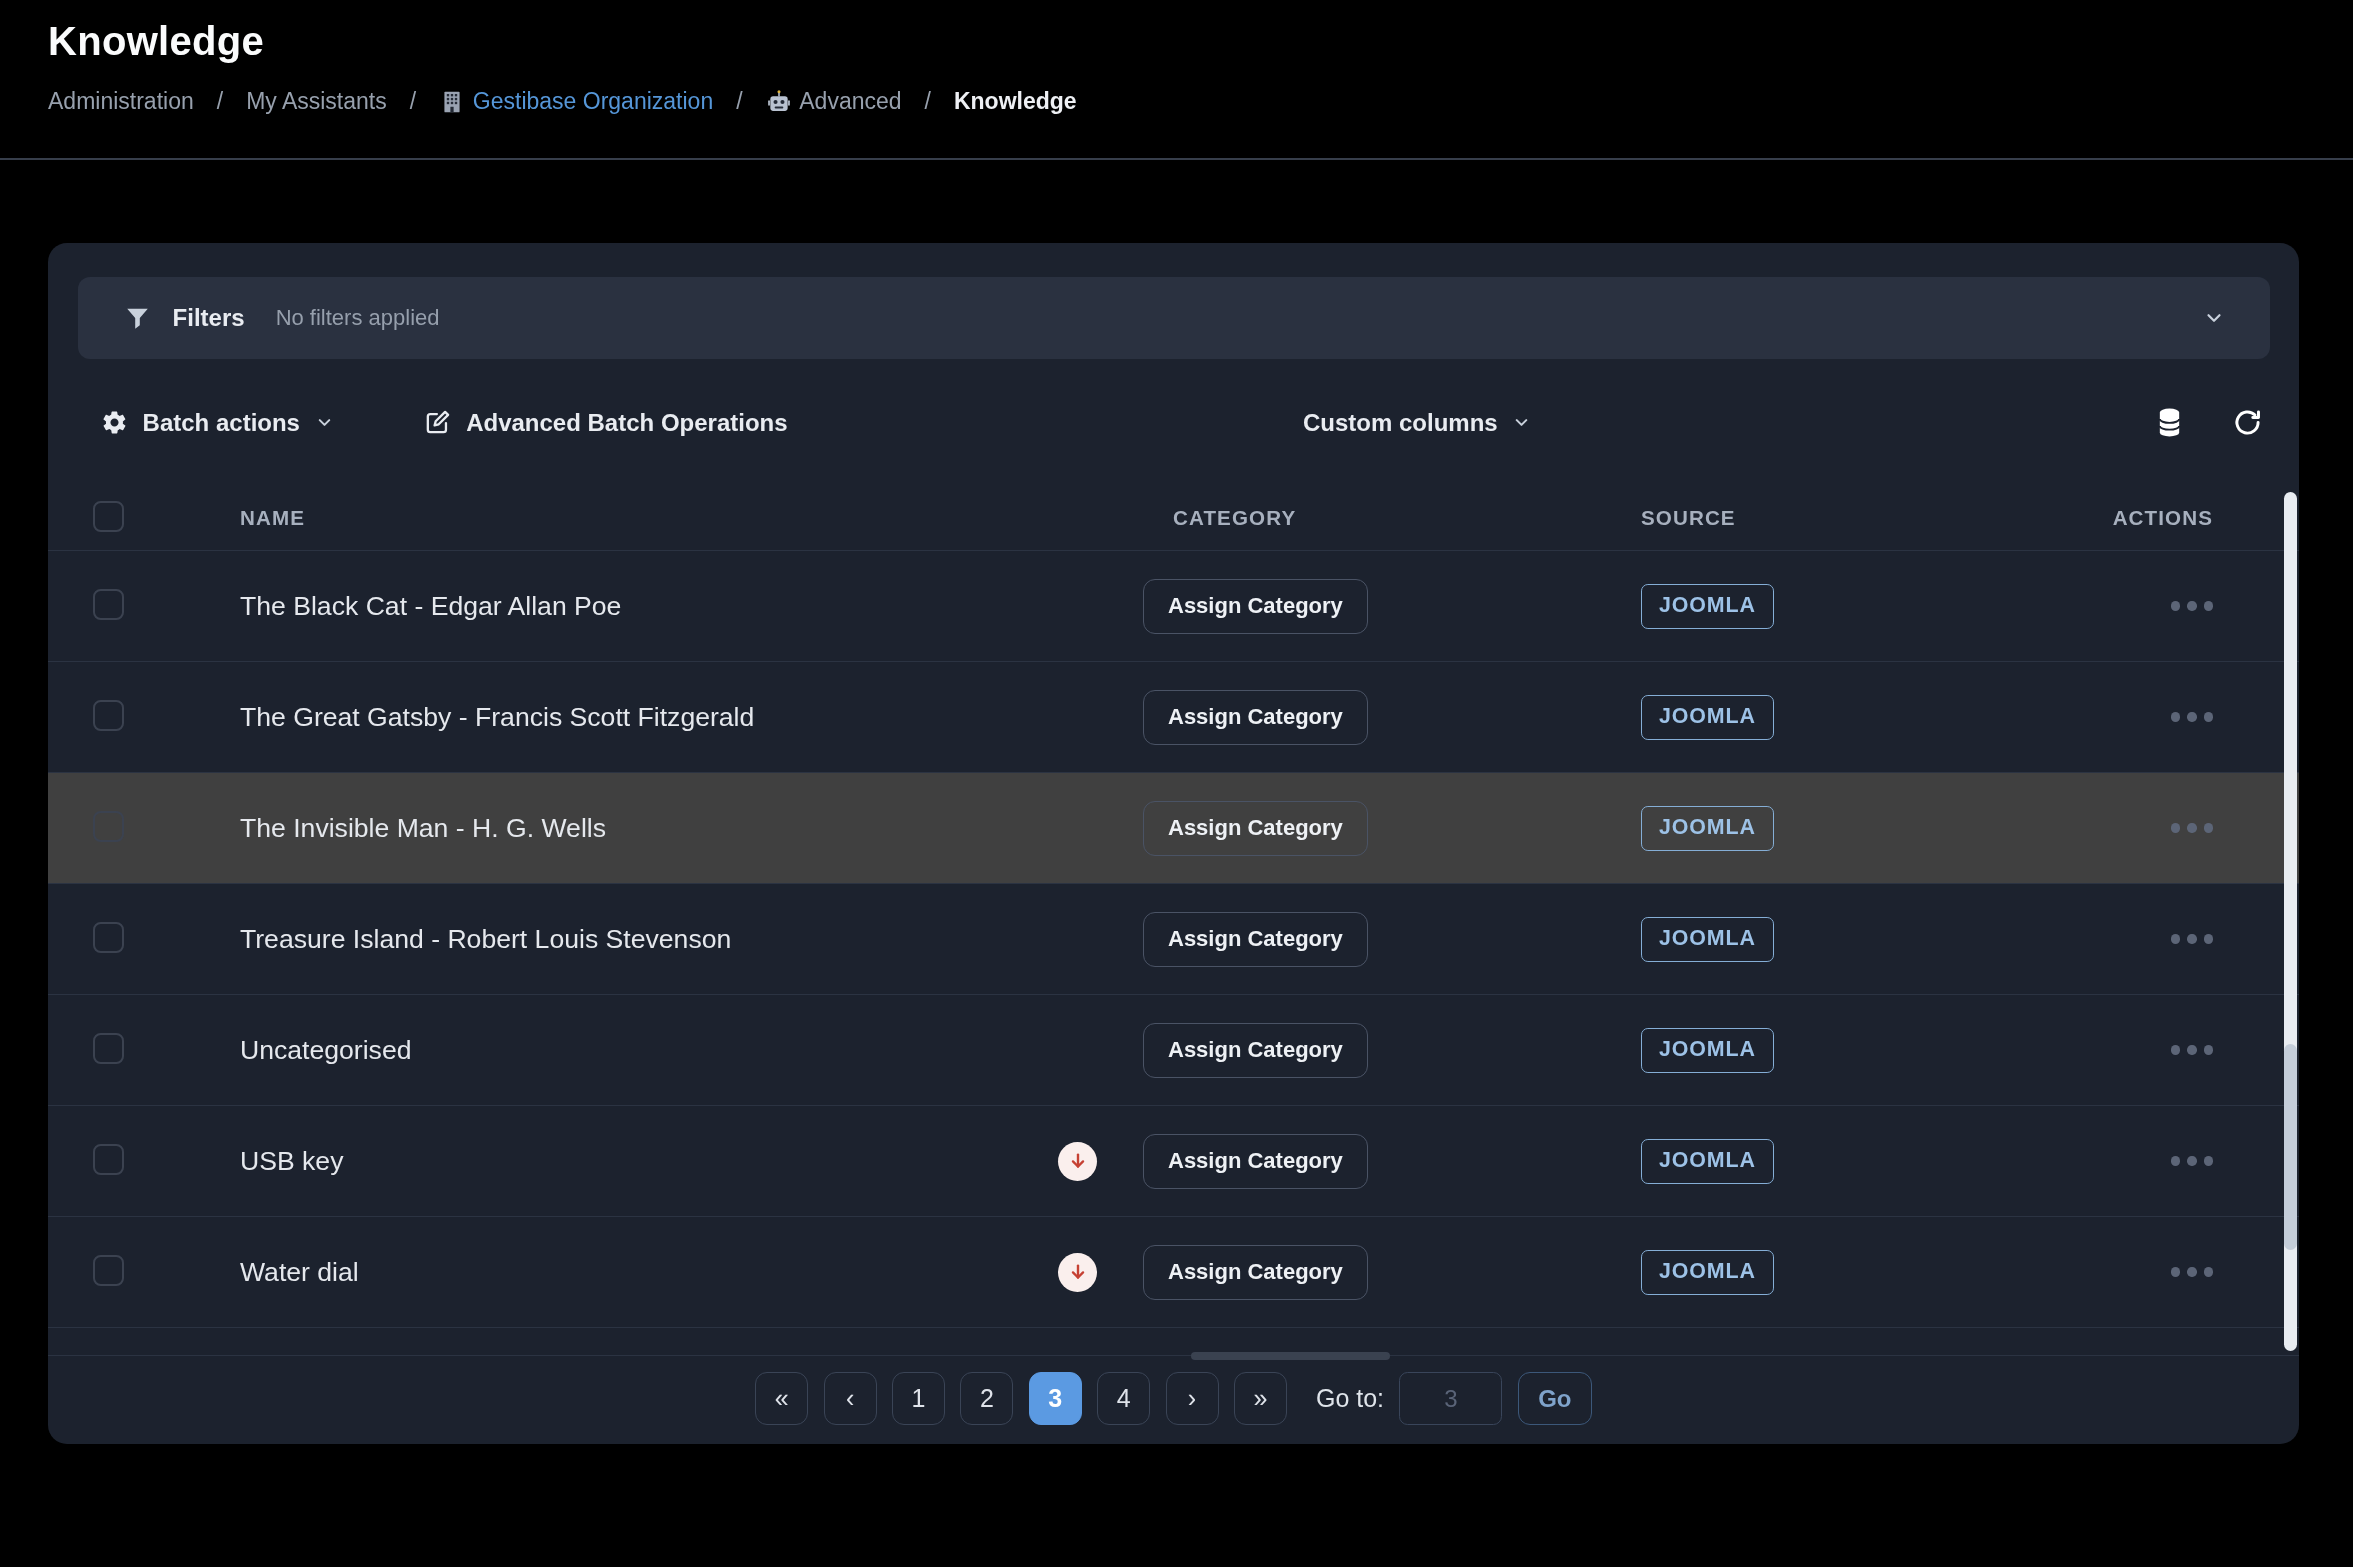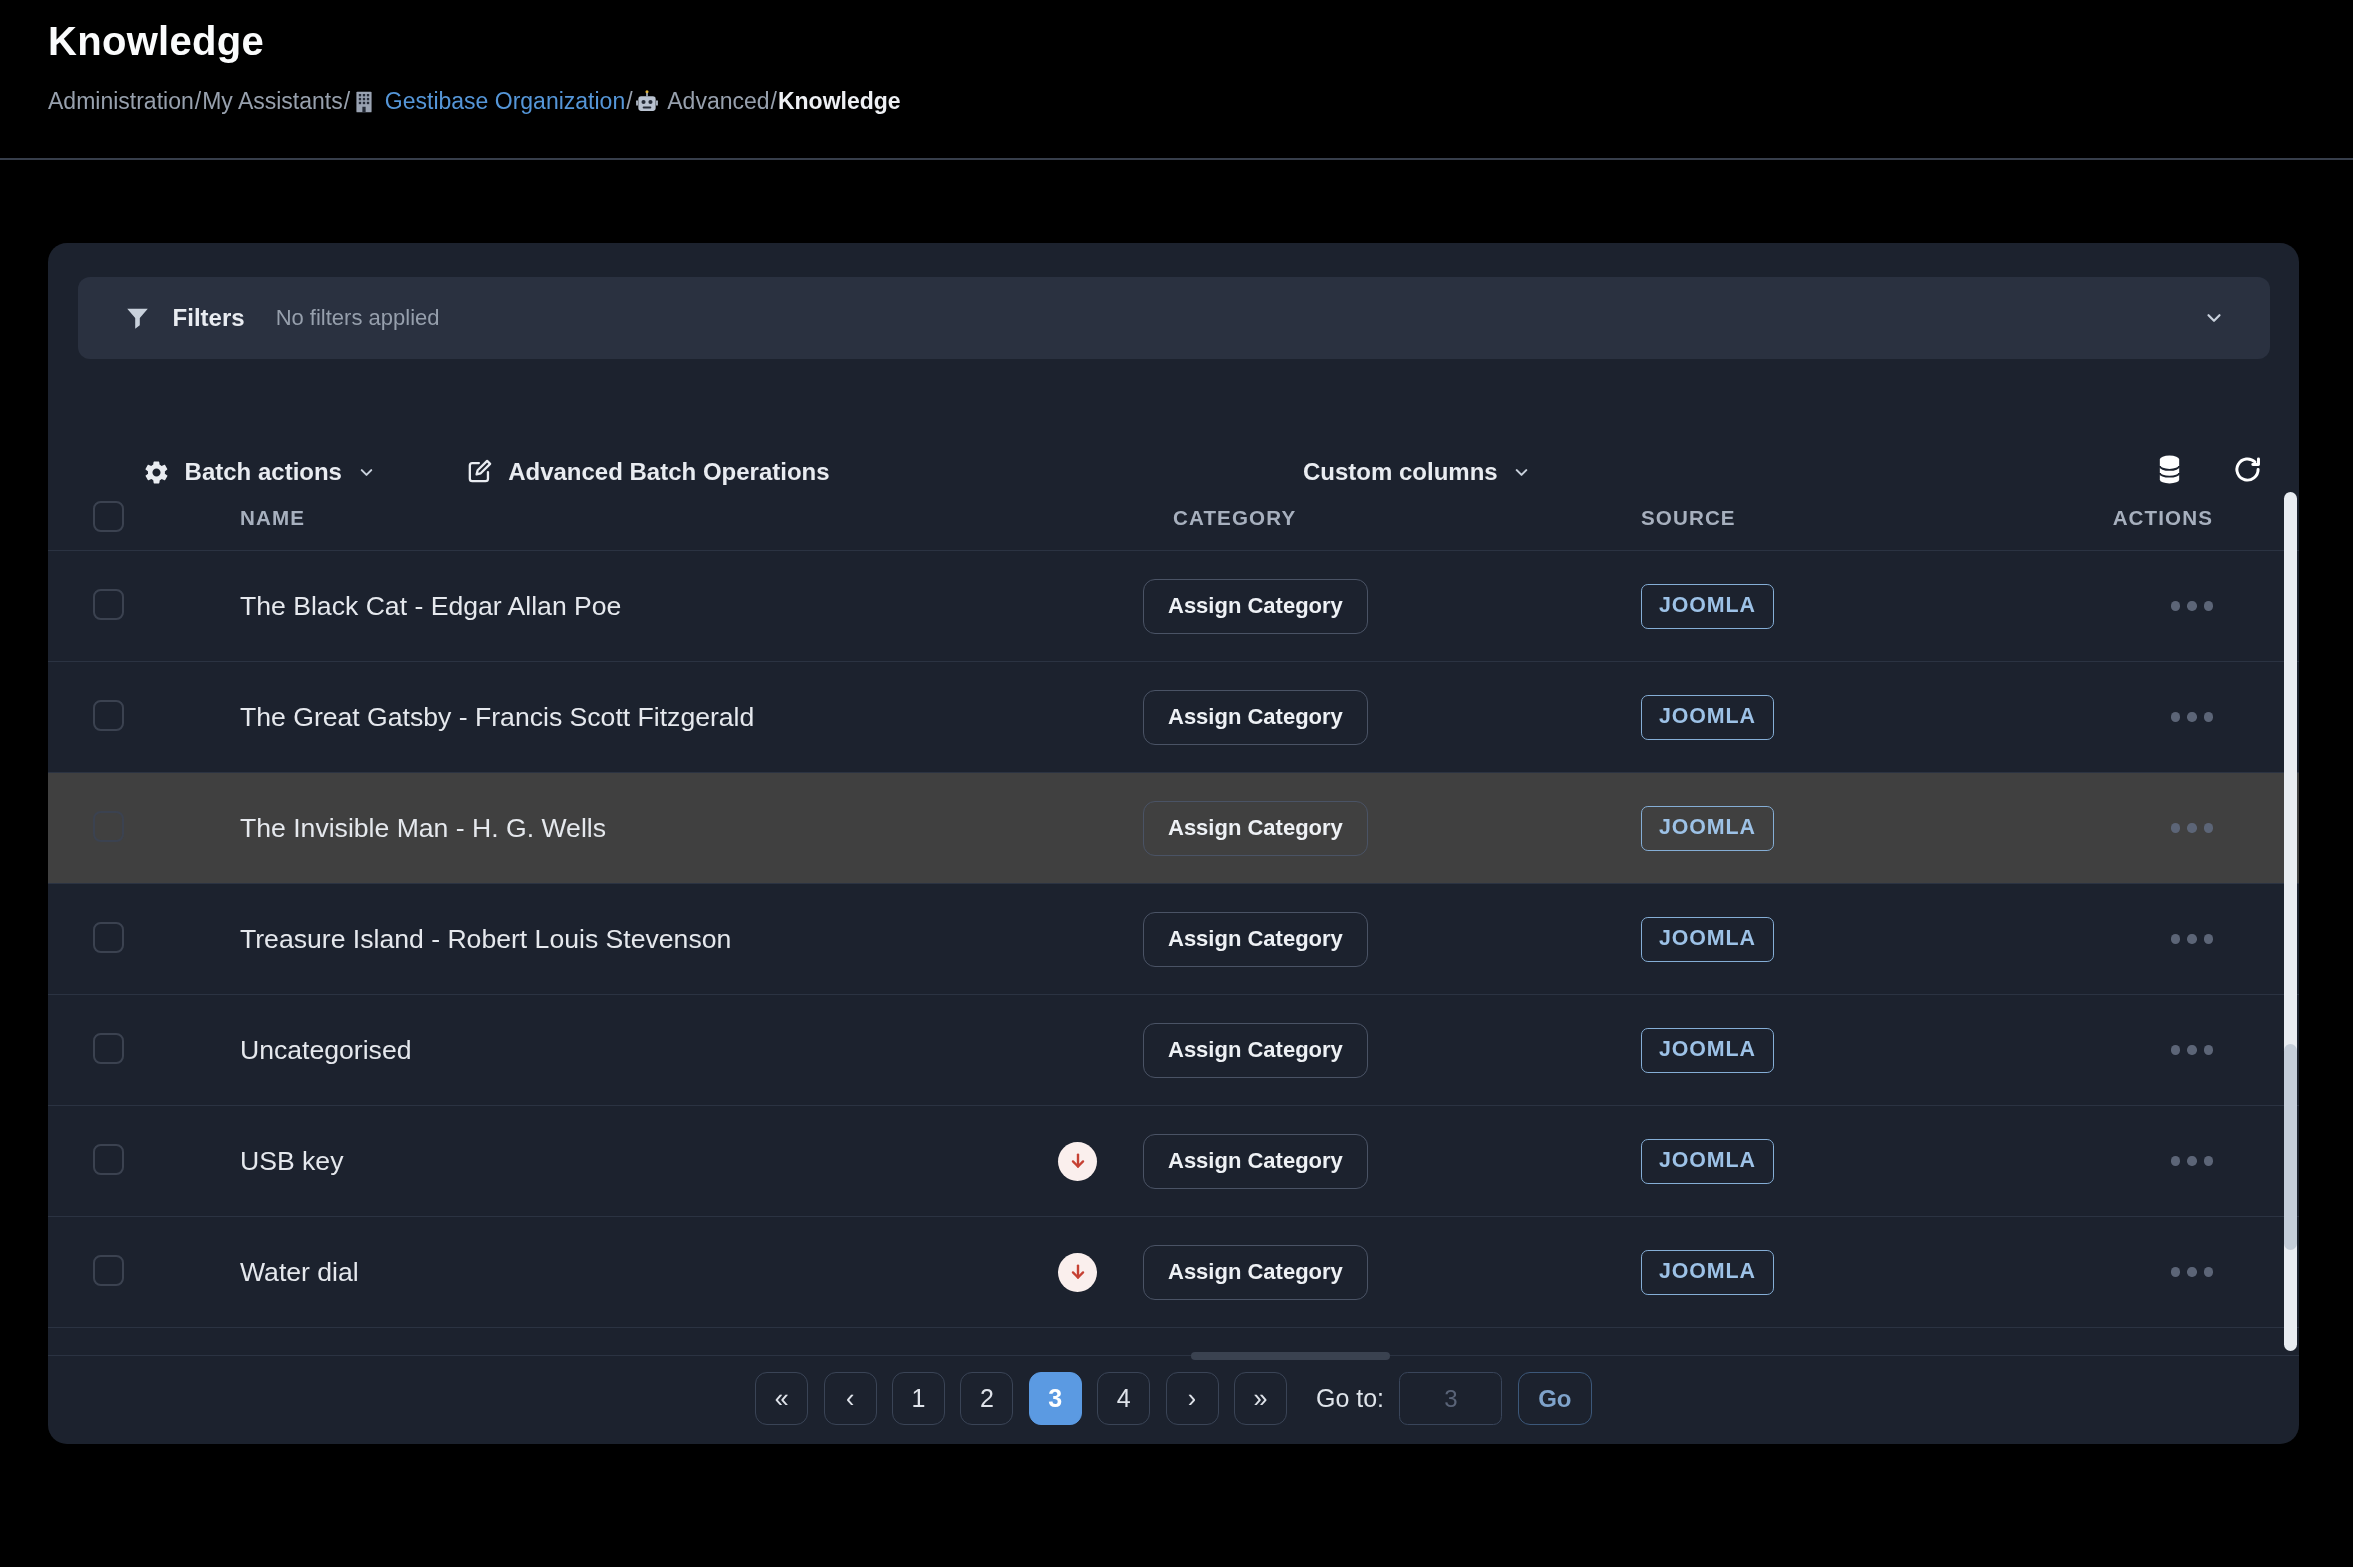--- a/index.html
+++ b/index.html
@@ -3,40 +3,40 @@
 <meta charset="utf-8">
 <style>
   * { margin:0; padding:0; box-sizing:border-box; }
   html,body { width:2354px; height:1567px; background:#000; overflow:hidden;
     font-family:"Liberation Sans","DejaVu Sans",sans-serif; }
   .page { position:relative; width:2354px; height:1567px; }
 
   
   .hdr { position:absolute; left:48px; top:19px; }
   .title { font-size:40px; font-weight:700; color:#fafbfc; letter-spacing:0.3px; }
-  .crumbs { margin-top:24px; display:flex; align-items:center; gap:1px; font-size:23px; color:#97a0ad; }
+  .crumbs { margin-top:24px; display:flex; align-items:center; gap:23px; font-size:23px; color:#97a0ad; }
   .crumbs .sep { color:#8a московa0; }
   .crumb { display:flex; align-items:center; gap:7.7px; }
   .crumb.link { color:#5596d8; }
   .crumb.current { color:#eef0f4; font-weight:600; }
   .top-divider { position:absolute; left:0; top:158px; width:2354px; height:1.7px; background:#373e4b; }
 
   
   .card { position:absolute; left:48px; top:243px; width:2251px; height:1201px;
     background:#1c222e; border-radius:19px; overflow:hidden; }
 
   
   .filters-bar { margin:34px 29px 0 30px; height:82px; background:#2a3140; border-radius:12px;
     display:flex; align-items:center; padding:0 45px; }
   .filters-label { margin-left:20.6px; font-size:24px; font-weight:700; color:#e9ecf1; }
   .filters-status { margin-left:31px; font-size:22px; color:#969fac; }
   .filters-bar .chev { margin-left:auto; }
 
   
-  .toolbar { position:relative; height:127px; display:flex; align-items:flex-end; padding-left:95px; }
+  .toolbar { position:relative; height:127px; display:flex; align-items:center; padding-left:53px; }
   .tool-btn { display:flex; align-items:center; gap:14.6px; background:none; border:none; cursor:pointer;
     font-family:inherit; font-size:24px; font-weight:600; color:#e9ecf1; }
   .tool-btn.adv { margin-left:89px; }
   .custom-cols { position:absolute; left:1255px; }
   .right-icons { position:absolute; right:36px; display:flex; align-items:center; gap:48px; }
   .icon-btn { background:none; border:none; cursor:pointer; display:flex; align-items:center; }
 
   
   .thead, .trow { display:grid; grid-template-columns:192px 800px 548px 480px 231px; align-items:center; }
   .thead { height:65px; border-bottom:1.7px solid #2b3342; }

